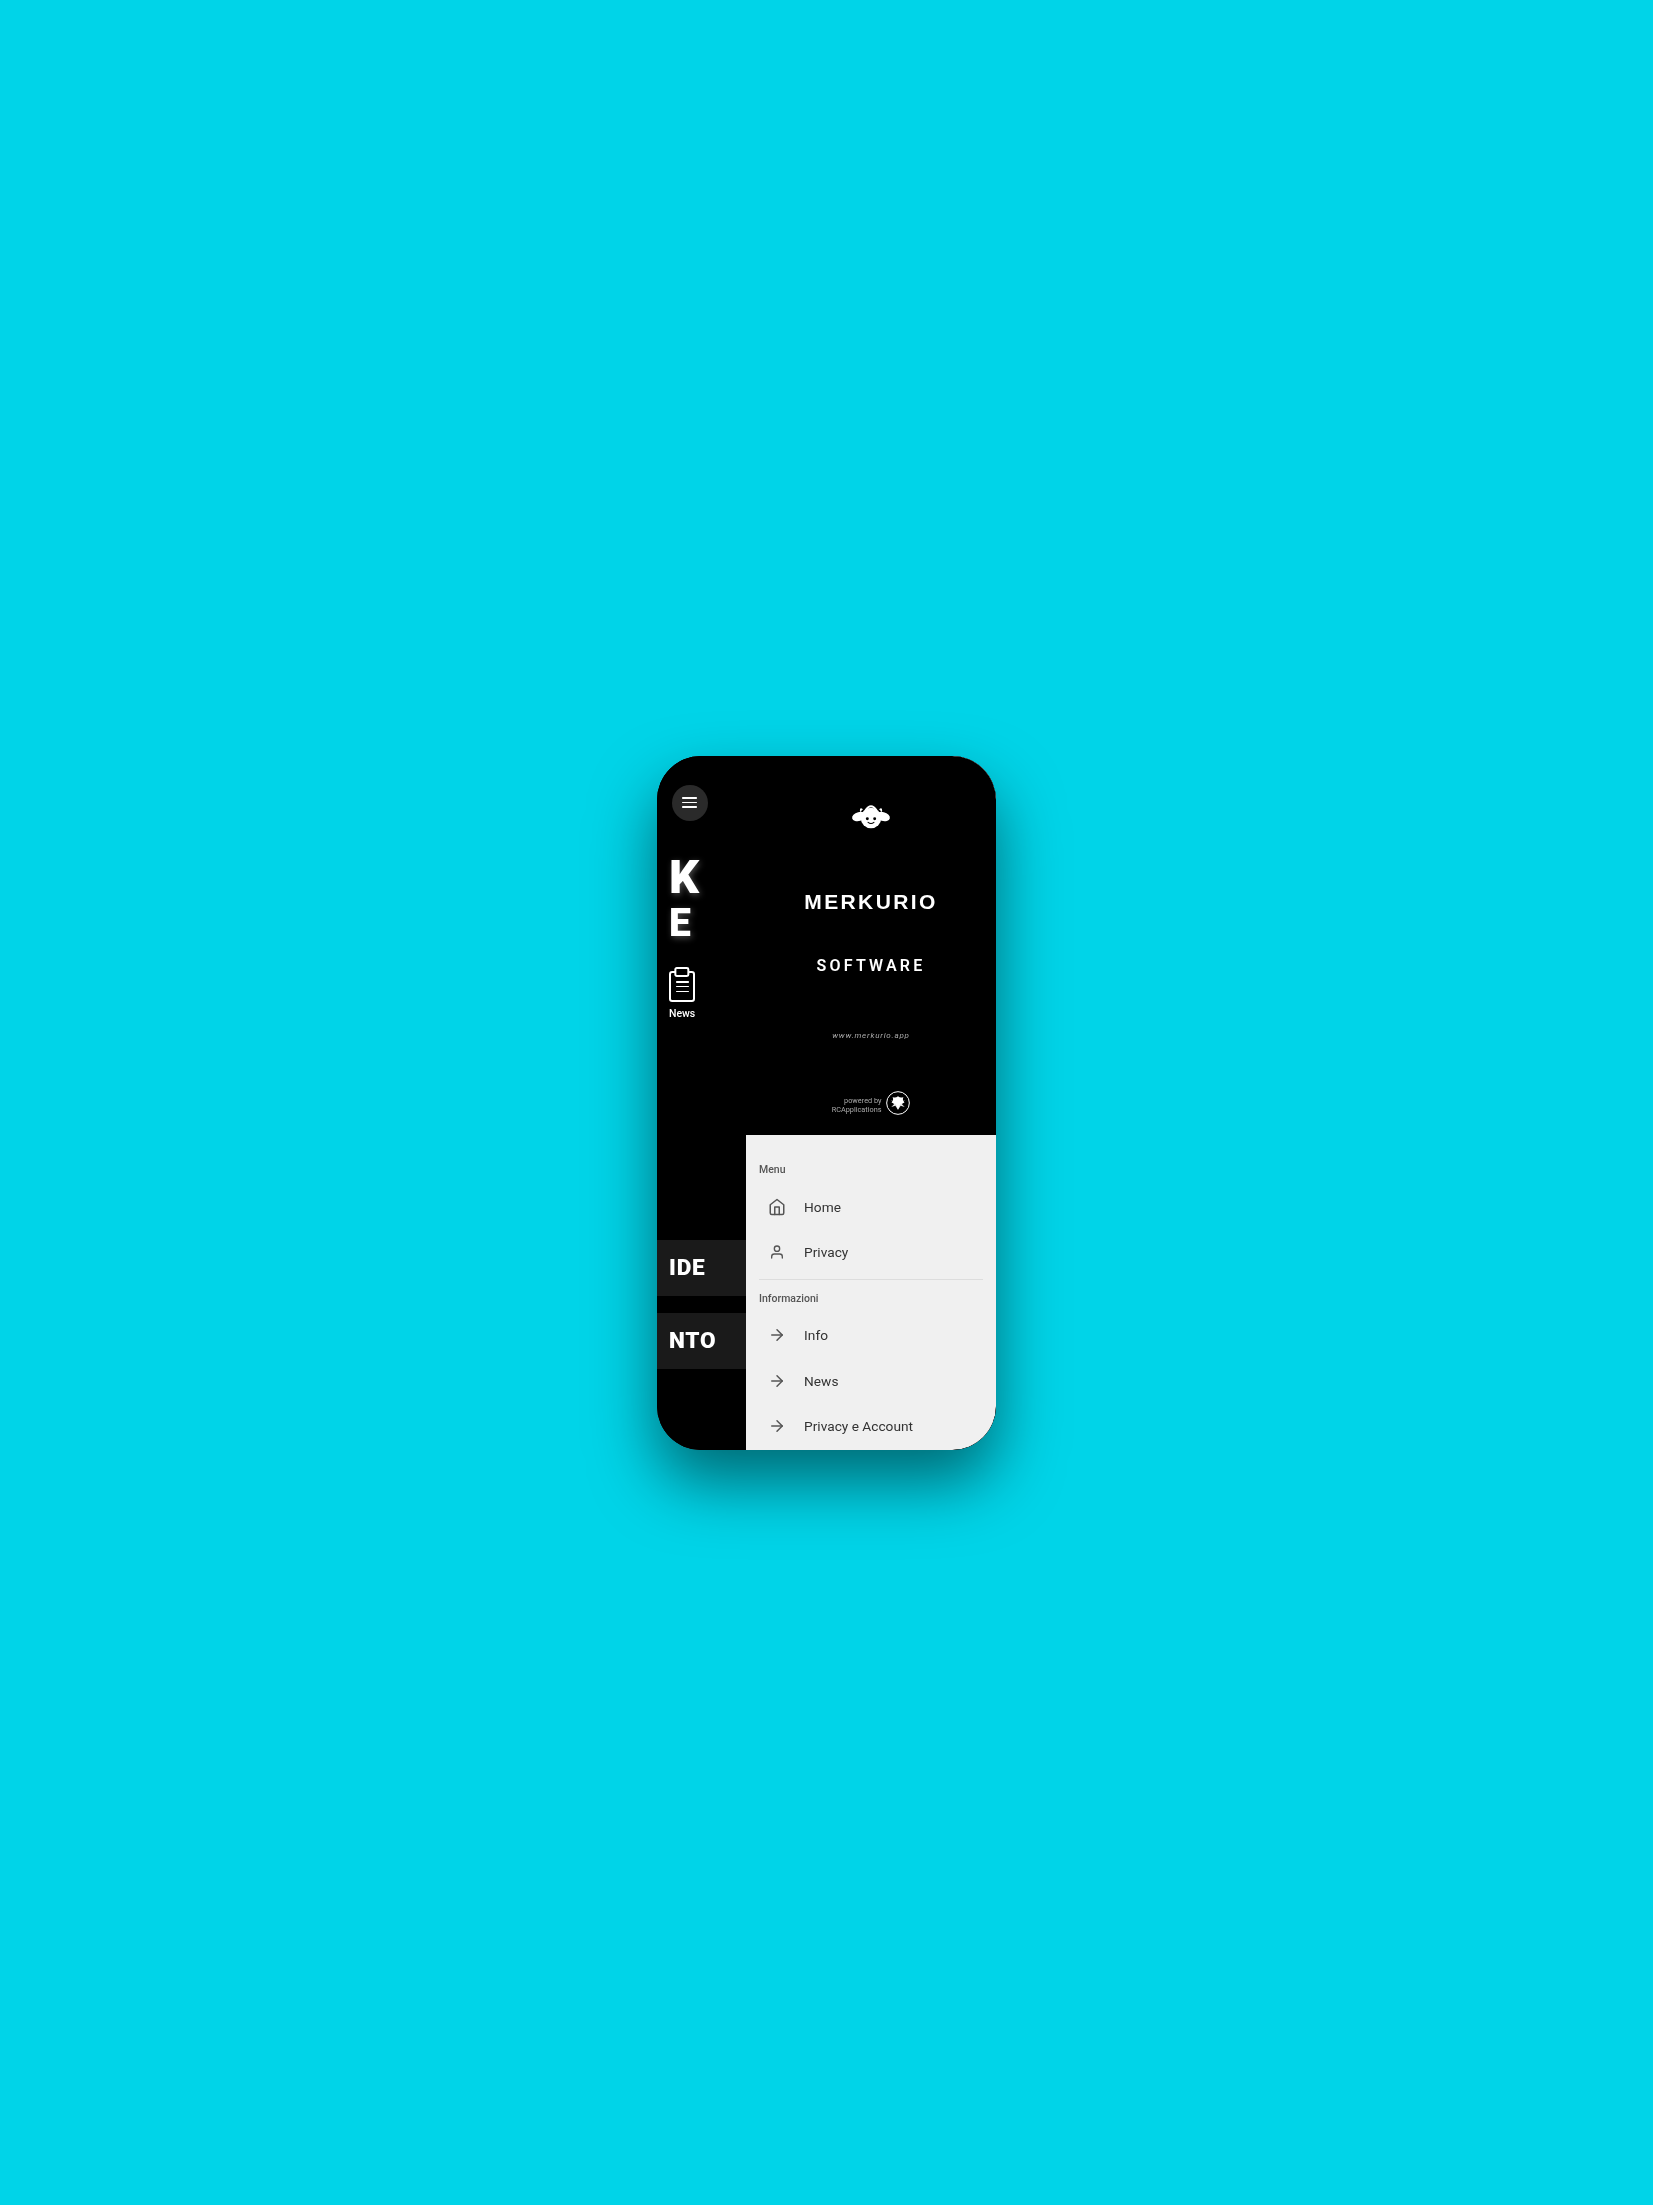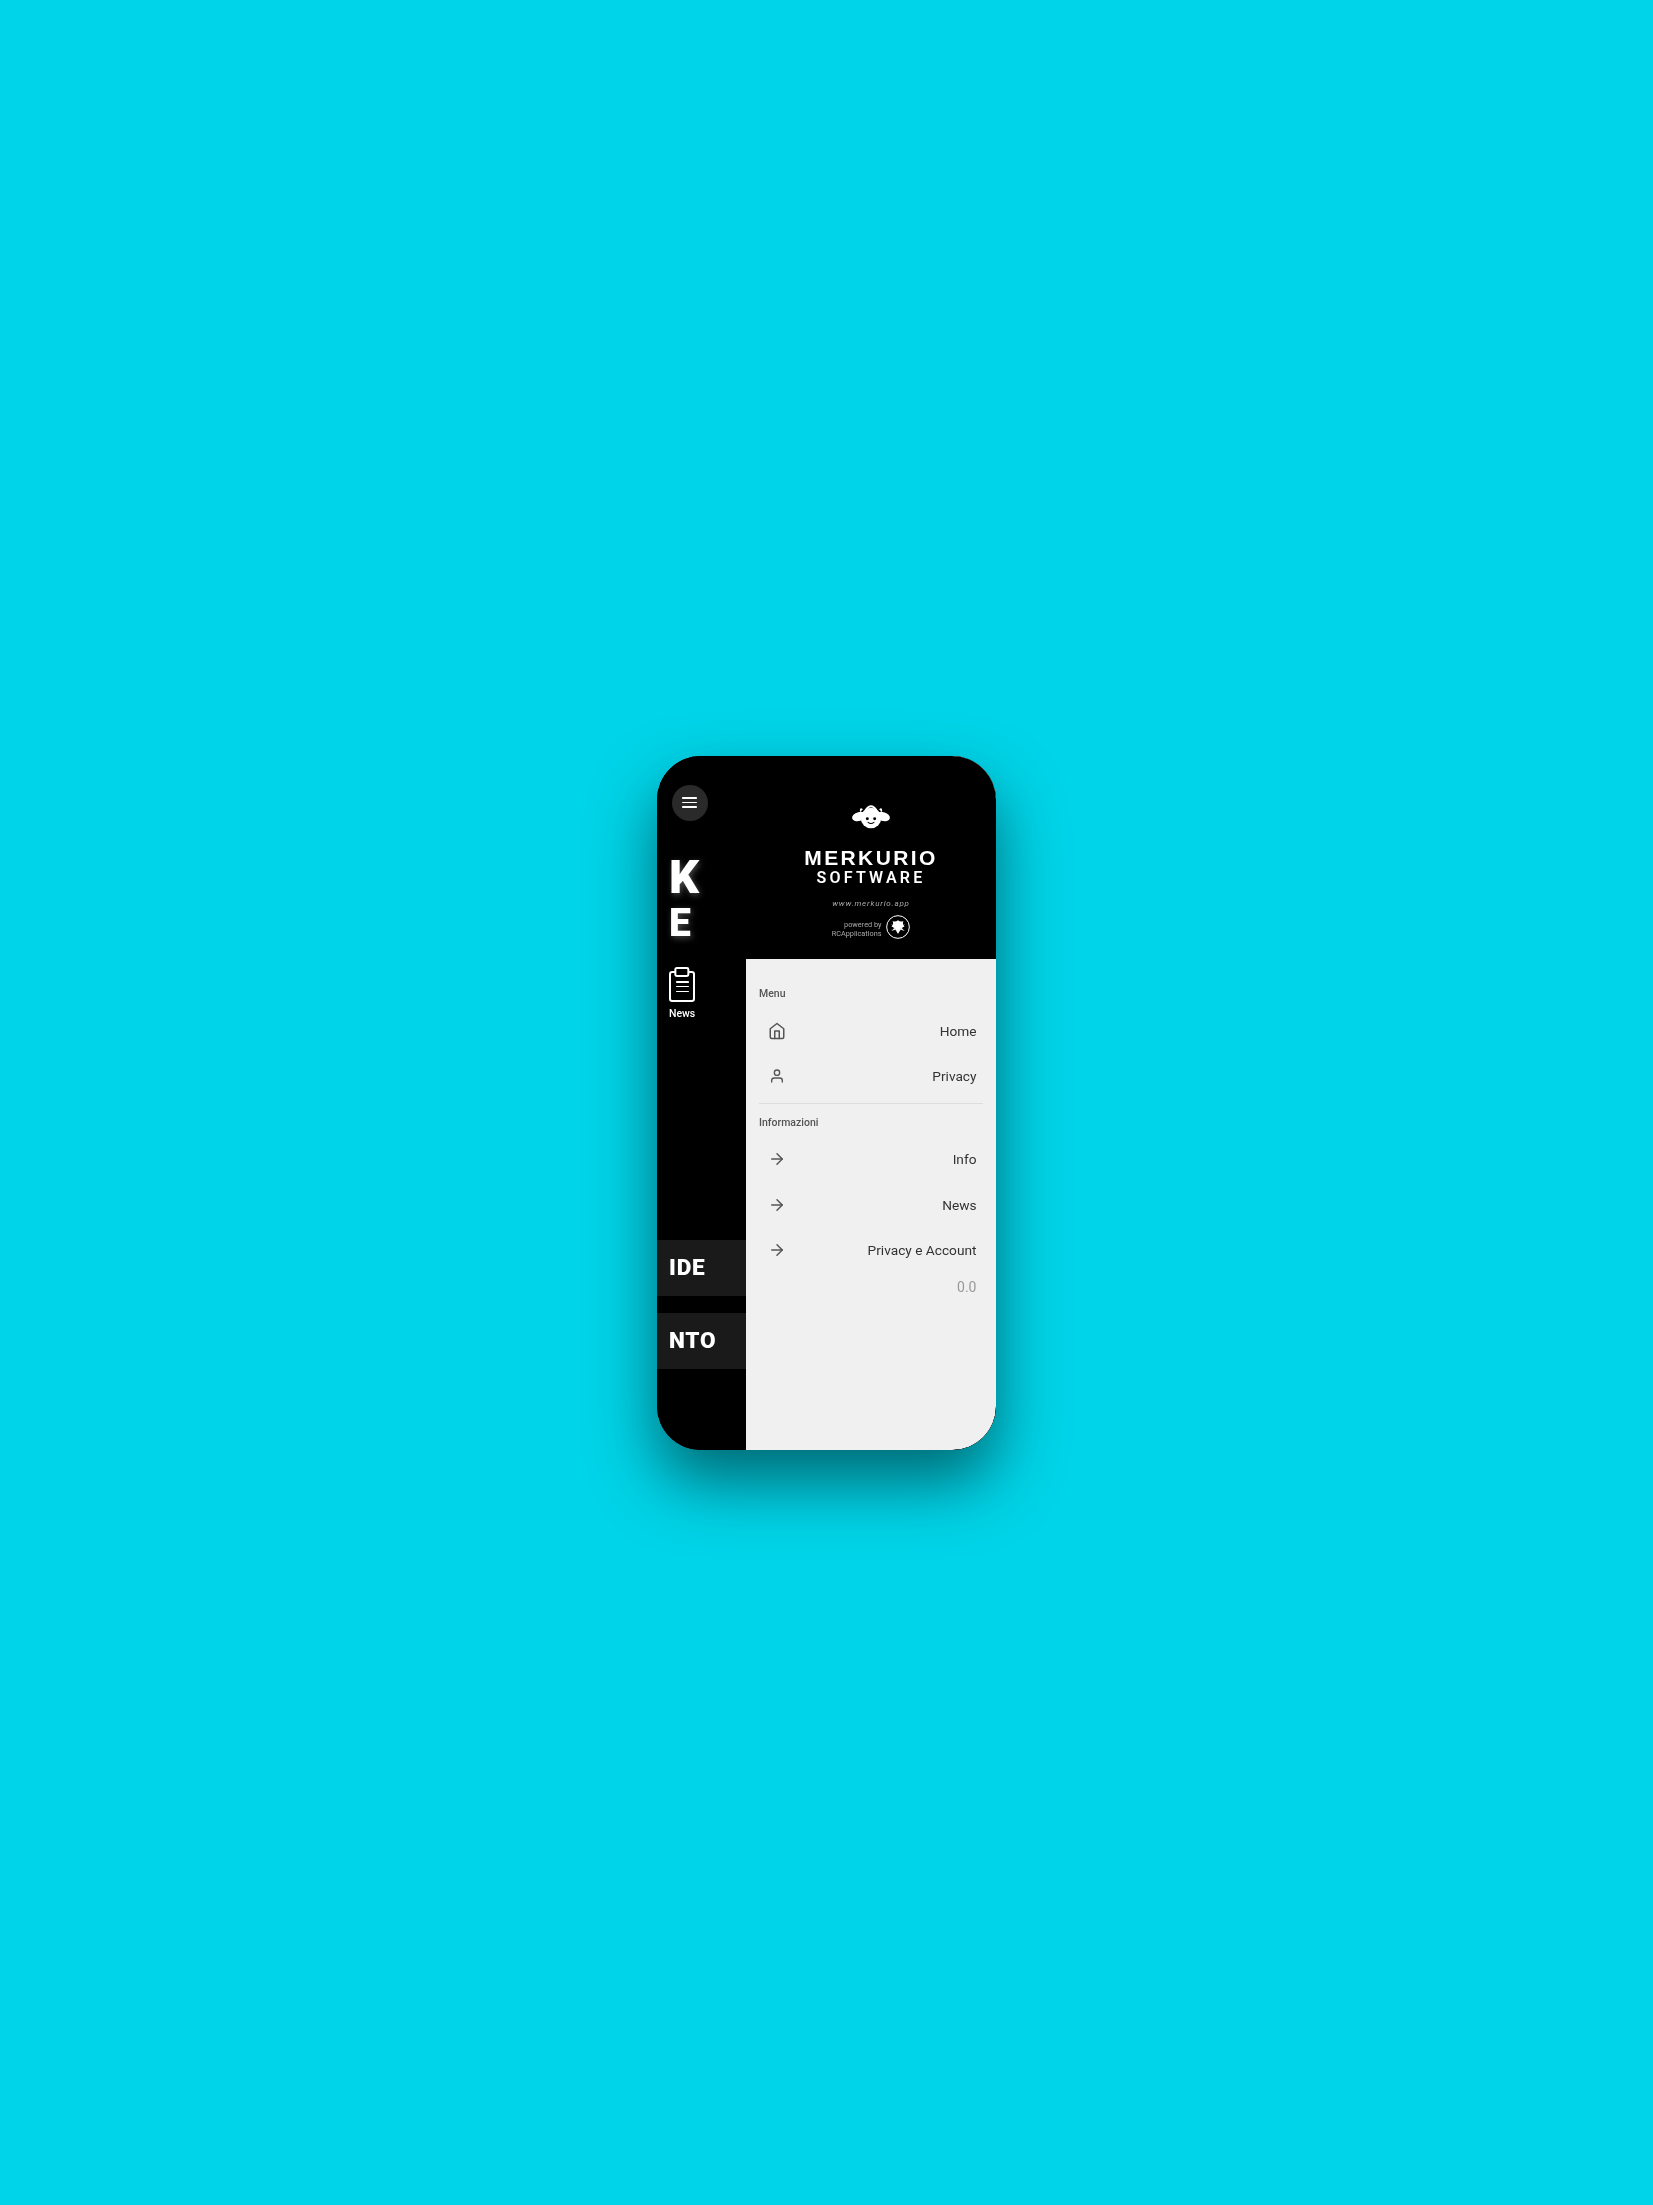--- a/index.html
+++ b/index.html
@@ -208,20 +208,21 @@
     }
 
     
     .drawer-header {
       background: #000;
       padding: 40px 16px 20px 16px;
       display: flex;
       flex-direction: column;
       align-items: center;
       border-radius: 0 43px 0 0;
+      gap: 44px;
     }
 
     .logo-mascot {
       width: 44px;
       height: 44px;
       margin-bottom: 6.5px;
     }
 
     .logo-title {
       color: #fff;
@@ -281,21 +282,20 @@
       margin-top: 12px;
     }
 
     .menu-item {
       display: flex;
       align-items: center;
       gap: 16px;
       padding: 11.3px 6.5px;
       cursor: pointer;
       border-radius: 4.8px;
-      justify-content: space-between;
     }
 
     .menu-item-icon {
       width: 22.6px;
       height: 22.6px;
       display: flex;
       align-items: center;
       justify-content: center;
       color: #555;
       font-size: 14.5px;

